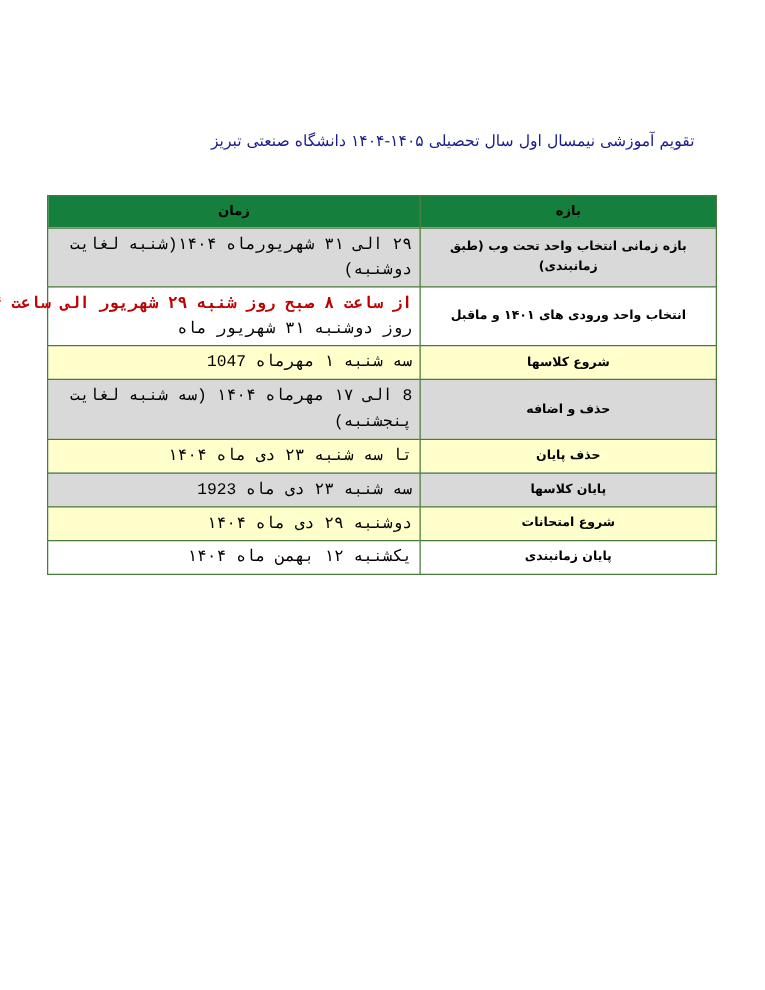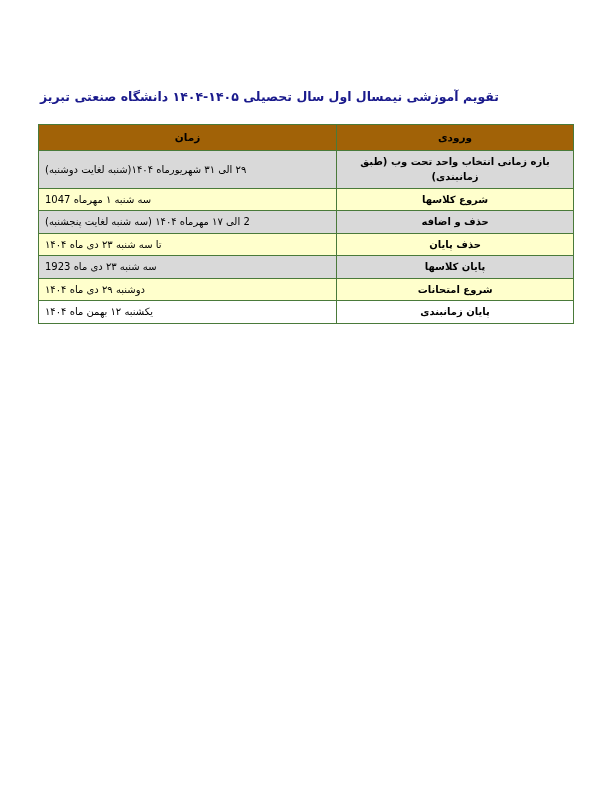--- a/index.html
+++ b/index.html
@@ -16,25 +16,25 @@
     overflow: hidden;
   }
   .page {
     width: 612px;
     height: 792px;
     box-sizing: border-box;
     padding: 0;
     position: relative;
   }
   .doc-title {
-    text-align: left;
+    text-align: right;
     font-size: 12.5px;
-    font-weight: bold;
+    font-weight: normal;
     color: #1a1a8c;
-    margin: 0;
+    margin: 16px;
     padding: 88px 40px 0 40px;
     line-height: 1.5;
     direction: rtl;
   }
   .cal-table-wrap {
     padding: 17px 38px 0 38px;
   }
   table.cal {
     width: 100%;
     border-collapse: collapse;
@@ -42,36 +42,37 @@
     direction: rtl;
     font-size: 10px;
   }
   table.cal th, table.cal td {
     border: 1px solid #4a7a3a;
     padding: 3px 6px;
     vertical-align: middle;
     line-height: 1.55;
   }
   table.cal th {
-    background: #a16207;
+    background: #15803d;
     font-weight: bold;
     font-size: 10.5px;
     text-align: center;
     height: 19px;
   }
   th.col-title { width: 44%; }
   th.col-time  { width: 56%; }
   td.c-title {
     text-align: center;
     font-weight: bold;
     font-size: 10px;
   }
   td.c-time {
-    text-align: left;
-    font-size: 10px;
+    text-align: right;
+    font-size: 13px;
+    font-family: Liberation Mono, monospace;
   }
   tr.bg-grey td { background: #d9d9d9; }
   tr.bg-yellow td { background: #ffffcc; }
   tr.bg-white td { background: #ffffff; }
   .red {
     color: #c00000;
     font-weight: bold;
   }
   .line2 {
     display: block;
@@ -82,36 +83,40 @@
 <body>
 
 <div class="page">
 
   <h1 class="doc-title">تقویم آموزشی نیمسال اول سال تحصیلی ۱۴۰۵-۱۴۰۴ دانشگاه صنعتی تبریز</h1>
 
   <div class="cal-table-wrap">
     <table class="cal">
       <thead>
         <tr>
-          <th class="col-title">ورودی</th>
+          <th class="col-title">بازه</th>
           <th class="col-time">زمان</th>
         </tr>
       </thead>
       <tbody id="cal-body">
           <tr class="bg-grey">
             <td class="c-title">بازه زمانی انتخاب واحد تحت وب (طبق زمانبندی)</td>
             <td class="c-time"><span>۲۹ الی ۳۱ شهریورماه ۱۴۰۴(شنبه لغایت دوشنبه)</span></td>
           </tr>
+          <tr class="bg-white">
+            <td class="c-title">انتخاب واحد ورودی های ۱۴۰۱ و ماقبل</td>
+            <td class="c-time"><span class="red nowrap">از ساعت ۸ صبح روز شنبه ۲۹ شهریور الی ساعت  ۲۴</span><span class="line2">روز دوشنبه ۳۱ شهریور ماه</span></td>
+          </tr>
           <tr class="bg-yellow">
             <td class="c-title">شروع کلاسها</td>
             <td class="c-time"><span>سه شنبه ۱ مهرماه 1047</span></td>
           </tr>
           <tr class="bg-grey">
             <td class="c-title">حذف و اضافه</td>
-            <td class="c-time"><span>2 الی ۱۷ مهرماه ۱۴۰۴ (سه شنبه لغایت پنجشنبه)</span></td>
+            <td class="c-time"><span>8 الی ۱۷ مهرماه ۱۴۰۴ (سه شنبه لغایت پنجشنبه)</span></td>
           </tr>
           <tr class="bg-yellow">
             <td class="c-title">حذف پایان</td>
             <td class="c-time"><span>تا سه شنبه ۲۳ دی ماه ۱۴۰۴</span></td>
           </tr>
           <tr class="bg-grey">
             <td class="c-title">پایان کلاسها</td>
             <td class="c-time"><span>سه شنبه ۲۳ دی ماه 1923</span></td>
           </tr>
           <tr class="bg-yellow">

